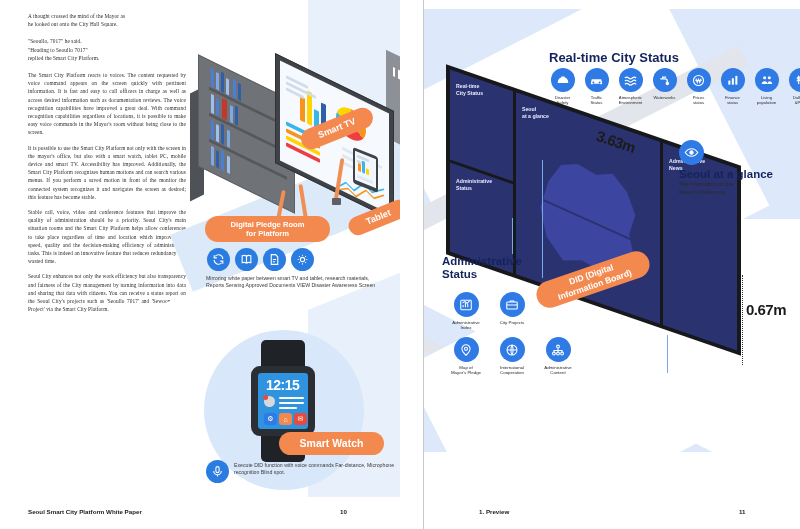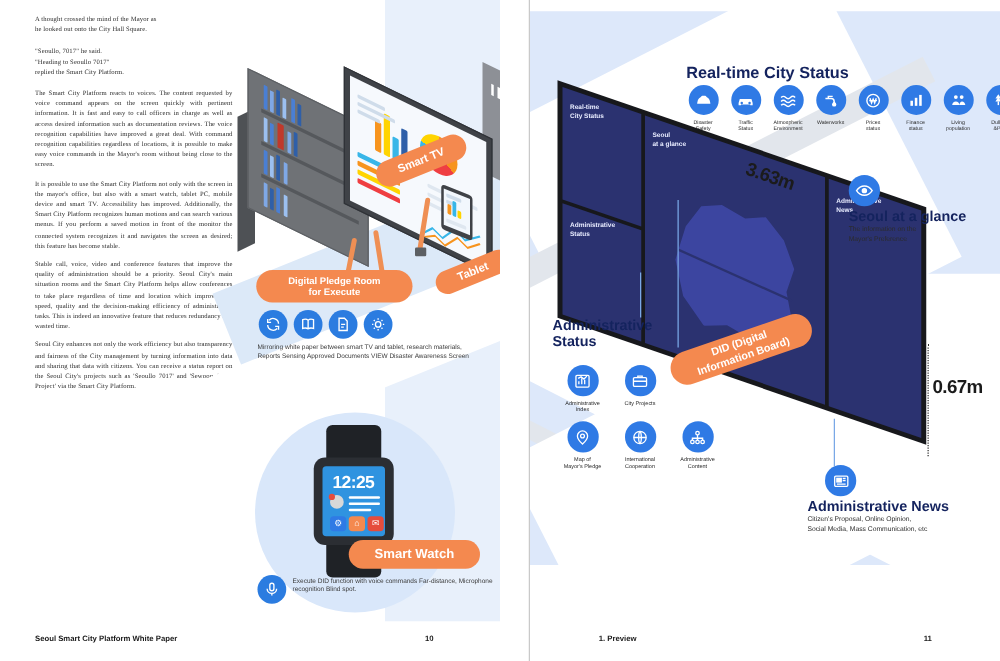--- a/index.html
+++ b/index.html
@@ -261,21 +261,21 @@
           <div class="chart-strip" style="left:2px;bottom:3px;width:16px;background:#dfe7f0"></div>
         </div>
       </div>
 
       <div class="pill" id="pill-smarttv">Smart TV</div>
       <div class="pill" id="pill-tablet">Tablet</div>
 
       <div class="pill" id="pill-reading">
         <span>
           <span class="ln">Digital Pledge Room</span><br>
-          <span class="ln">for Execute</span>
+          <span class="ln">for Platform</span>
         </span>
       </div>
 
       <div class="icon-row" style="left:17px;top:248px">
         <div class="cicon">
           <svg width="13" height="13" viewBox="0 0 24 24" fill="none" stroke="#fff" stroke-width="2">
             <path d="M20 11a8 8 0 0 0-14-5M4 13a8 8 0 0 0 14 5"></path>
               <path d="M4 4v5h5M20 20v-5h-5"></path>
           </svg>
         </div>
@@ -302,21 +302,21 @@
         <span class="ln">Mirroring white paper between smart TV and</span>
         <span class="ln">tablet, research materials, Reports Sensing Approved</span>
         <span class="ln">Documents VIEW Disaster Awareness Screen</span>
       </div>
 
       <div class="watch">
         <div class="strap" style="top:0"></div>
         <div class="strap" style="top:86px"></div>
         <div class="watch-body">
           <div class="watch-scr">
-            <div class="wtime">12:25</div>
+            <div class="wtime">12:15</div>
             <div class="wav"></div>
             <div style="position:absolute;left:5px;top:22px;width:5px;height:5px;border-radius:50%;background:#e64c3c"></div>
             <div class="wline" style="left:21px;top:24px;width:25px"></div>
             <div class="wline" style="left:21px;top:29px;width:25px"></div>
             <div class="wline" style="left:21px;top:34px;width:18px"></div>
             <div class="wapp" style="left:6px;background:#2f7ae5">⚙</div>
             <div class="wapp" style="left:21px;background:#f4894f">⌂</div>
             <div class="wapp" style="left:36px;background:#e64c3c">✉</div>
           </div>
         </div>
@@ -512,34 +512,20 @@
           </svg>
       </div>
       <h4>Seoul at a glance</h4>
       <p>
         <span class="ln">The information on the</span>
         <span class="ln">Mayor's Preference</span>
       </p>
     </div>
 
     <div class="leadline" style="left:243px;top:335px;width:1px;height:38px"></div>
-    <div class="anno" id="anno-news">
-      <div class="bub" style="margin-left:14px">
-        <svg width="14" height="14" viewBox="0 0 24 24" fill="none" stroke="#fff" stroke-width="1.8">
-          <rect x="3" y="5" width="18" height="14" rx="1.5"></rect>
-            <rect x="6" y="8" width="6" height="5" fill="#fff"></rect>
-            <path d="M14 8h4M14 11h4M6 16h12"></path>
-          </svg>
-      </div>
-      <h4>Administrative News</h4>
-      <p>
-        <span class="ln">Citizen's Proposal, Online Opinion,</span>
-        <span class="ln">Social Media, Mass Communication, etc</span>
-      </p>
-    </div>
 
     <div class="leadline" style="left:88px;top:218px;width:1px;height:36px"></div>
     <div id="admin-status">
       <h4>Administrative</h4>
       <h4>Status</h4>
     </div>
 
     <div class="ai-grid">
       <div class="ai-row">
         <div class="ai">

